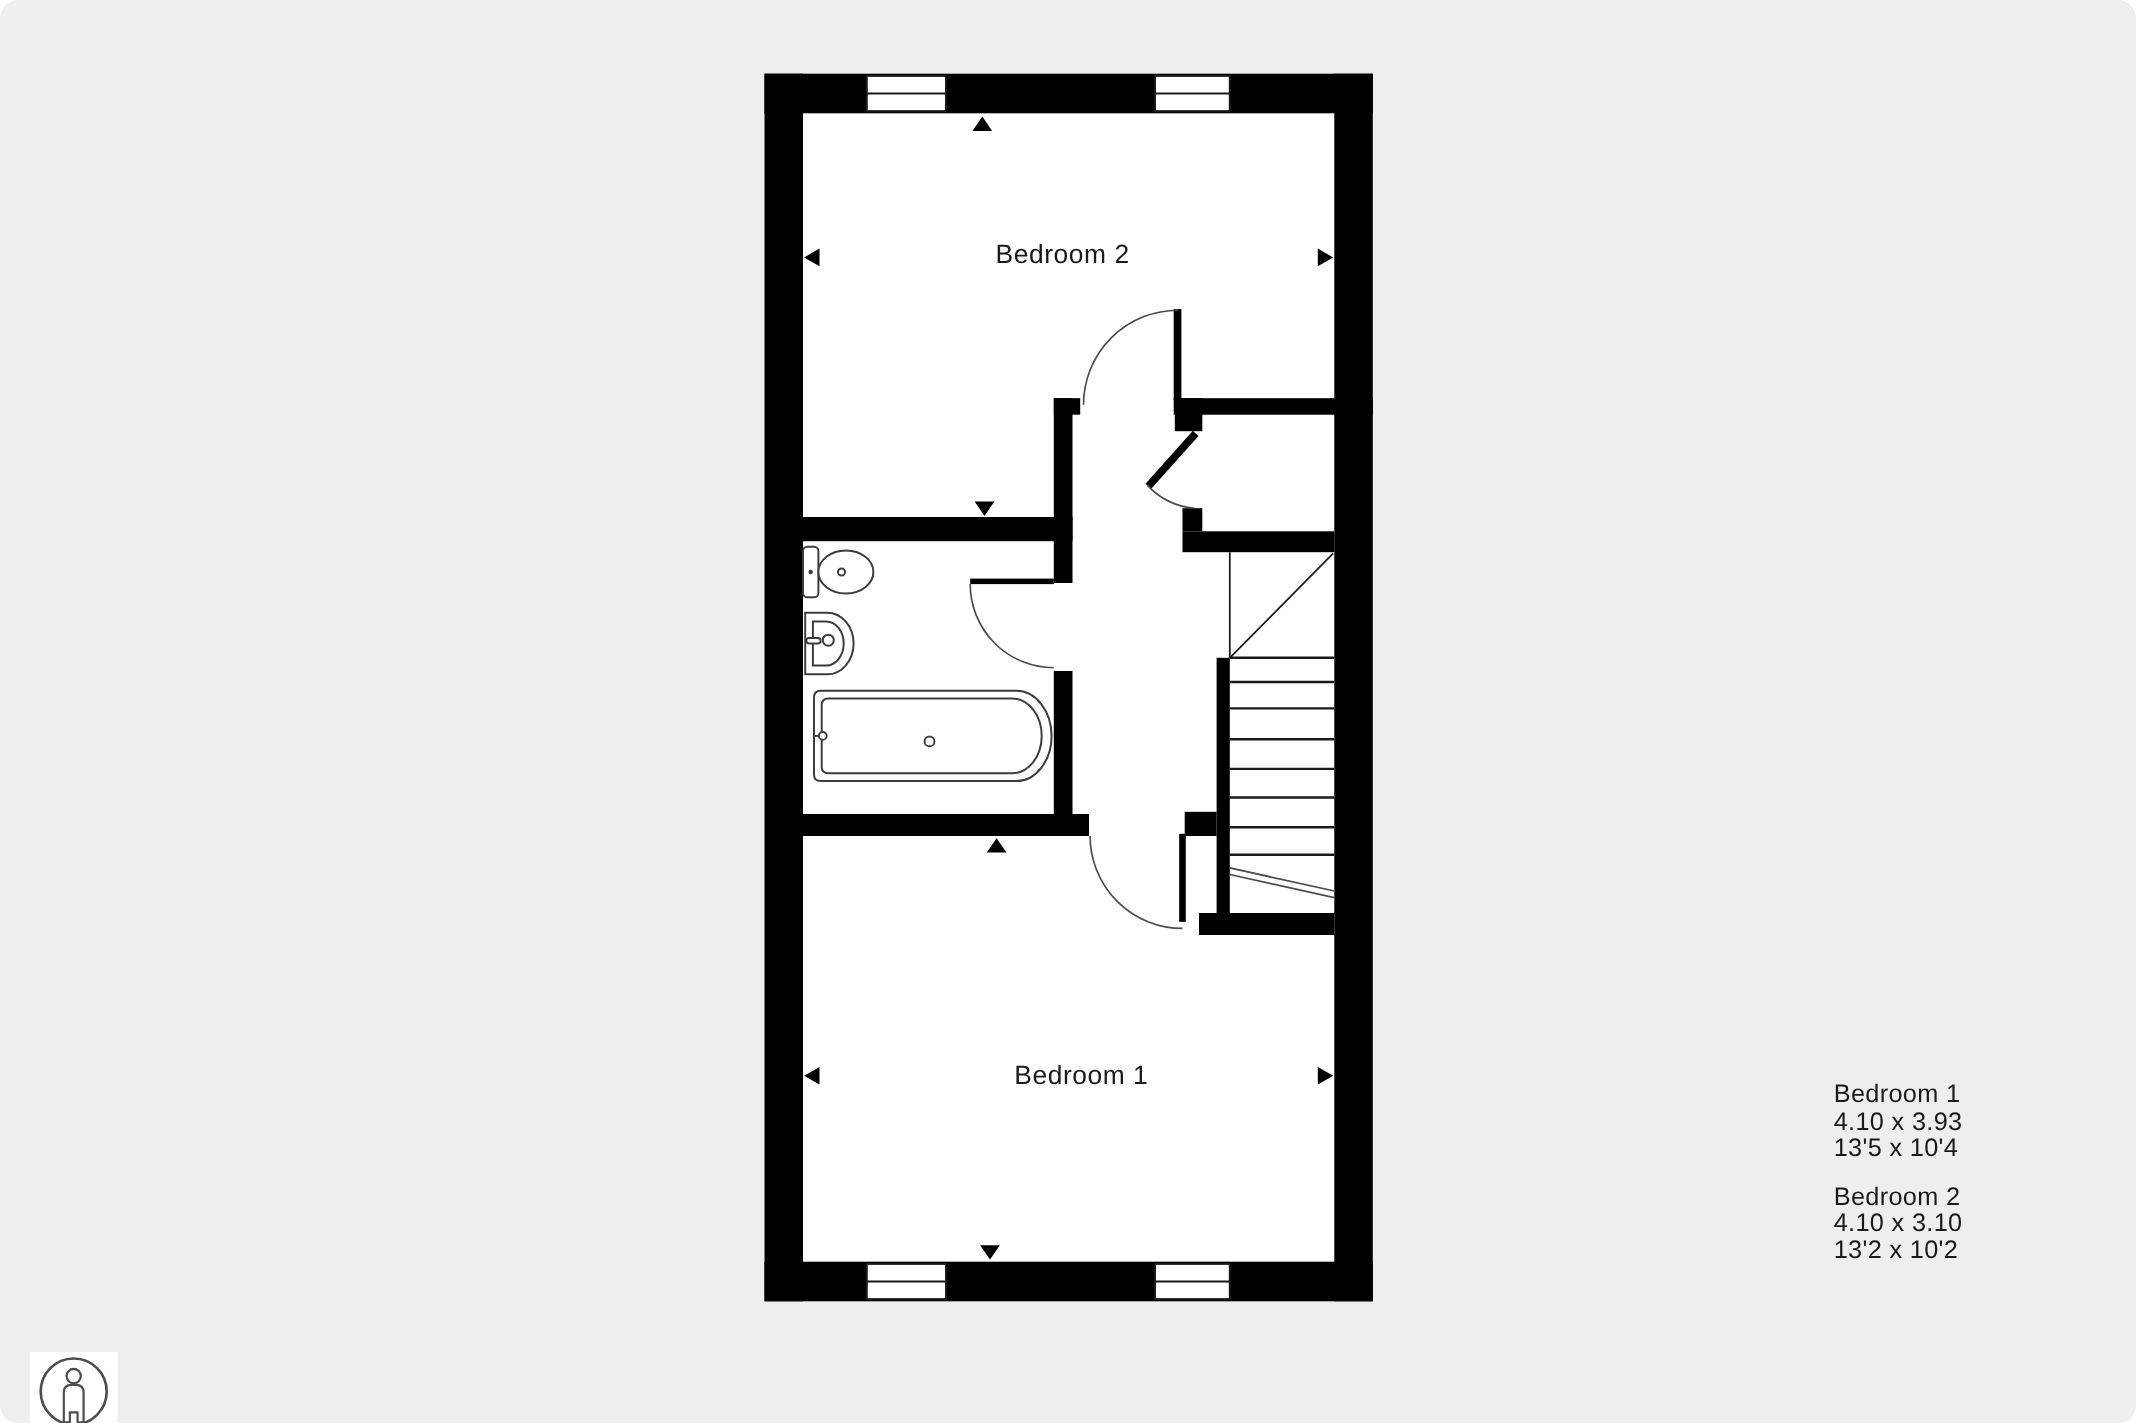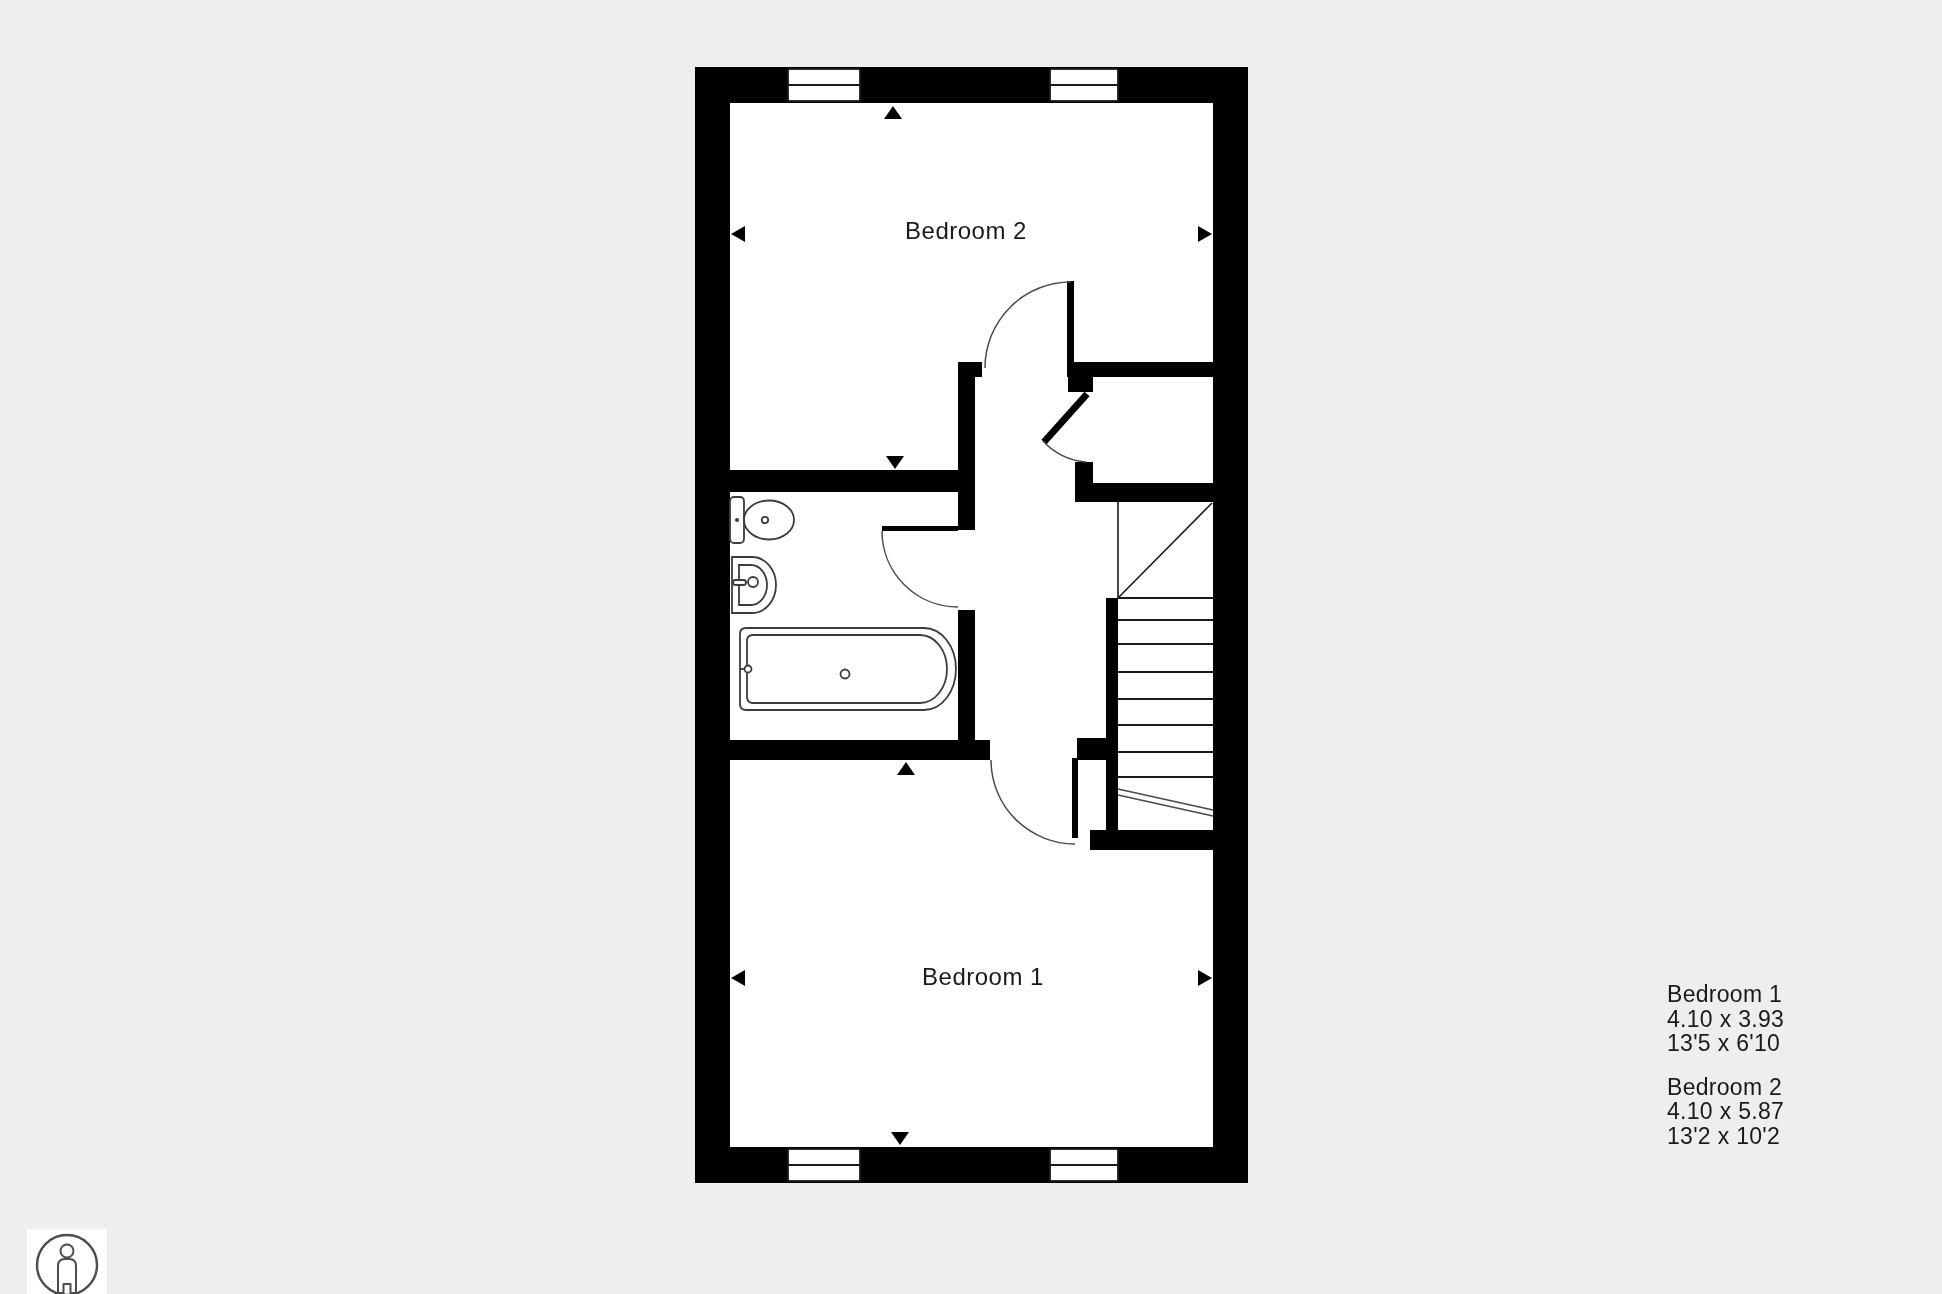--- a/index.html
+++ b/index.html
@@ -2,20 +2,21 @@
 <html><head>
 <meta charset="utf-8">
 <style>
   html,body{margin:0;padding:0;}
   .canvas{
     position:relative;
     width:1942px;height:1294px;
     background:#eeeeee;
     overflow:hidden;
     font-family:"Liberation Sans", sans-serif;
+    border-radius:17px;
   }
   .floorplan-svg{position:absolute;left:0;top:0;}
   .room-label{
     font-family:"Liberation Sans", sans-serif;
     font-size:24px;
     fill:#1a1a1a;
     letter-spacing:0.5px;
   }
   .dims-panel{
     position:absolute;
@@ -162,25 +163,25 @@
     </g>
 
     <text class="room-label" x="966" y="239" text-anchor="middle">Bedroom 2</text>
     <text class="room-label" x="983" y="985" text-anchor="middle">Bedroom 1</text>
   </svg>
 
   <div class="dims-panel">
     <div class="dim-block">
       <div>Bedroom 1</div>
       <div>4.10 x 3.93</div>
-      <div>13'5 x 6'10</div>
+      <div>13'5 x 10'4</div>
     </div>
     <div class="dim-block">
       <div>Bedroom 2</div>
-      <div>4.10 x 5.87</div>
+      <div>4.10 x 3.10</div>
       <div>13'2 x 10'2</div>
     </div>
   </div>
 
   <div class="scale-card">
     <svg width="66" height="66" viewBox="0 0 66 66">
       <circle cx="33" cy="33" r="30" fill="none" stroke="#4d4d4d" stroke-width="2.4"></circle>
       <circle cx="33" cy="19" r="6.5" fill="#ffffff" stroke="#4d4d4d" stroke-width="2"></circle>
       <path d="M 24 61 L 24 34 Q 24 27 31 27 L 35 27 Q 42 27 42 34 L 42 61 L 36.5 61 L 36.5 52 L 29.5 52 L 29.5 61 Z" fill="#ffffff" stroke="#4d4d4d" stroke-width="2" stroke-linejoin="round"></path>
     </svg>

